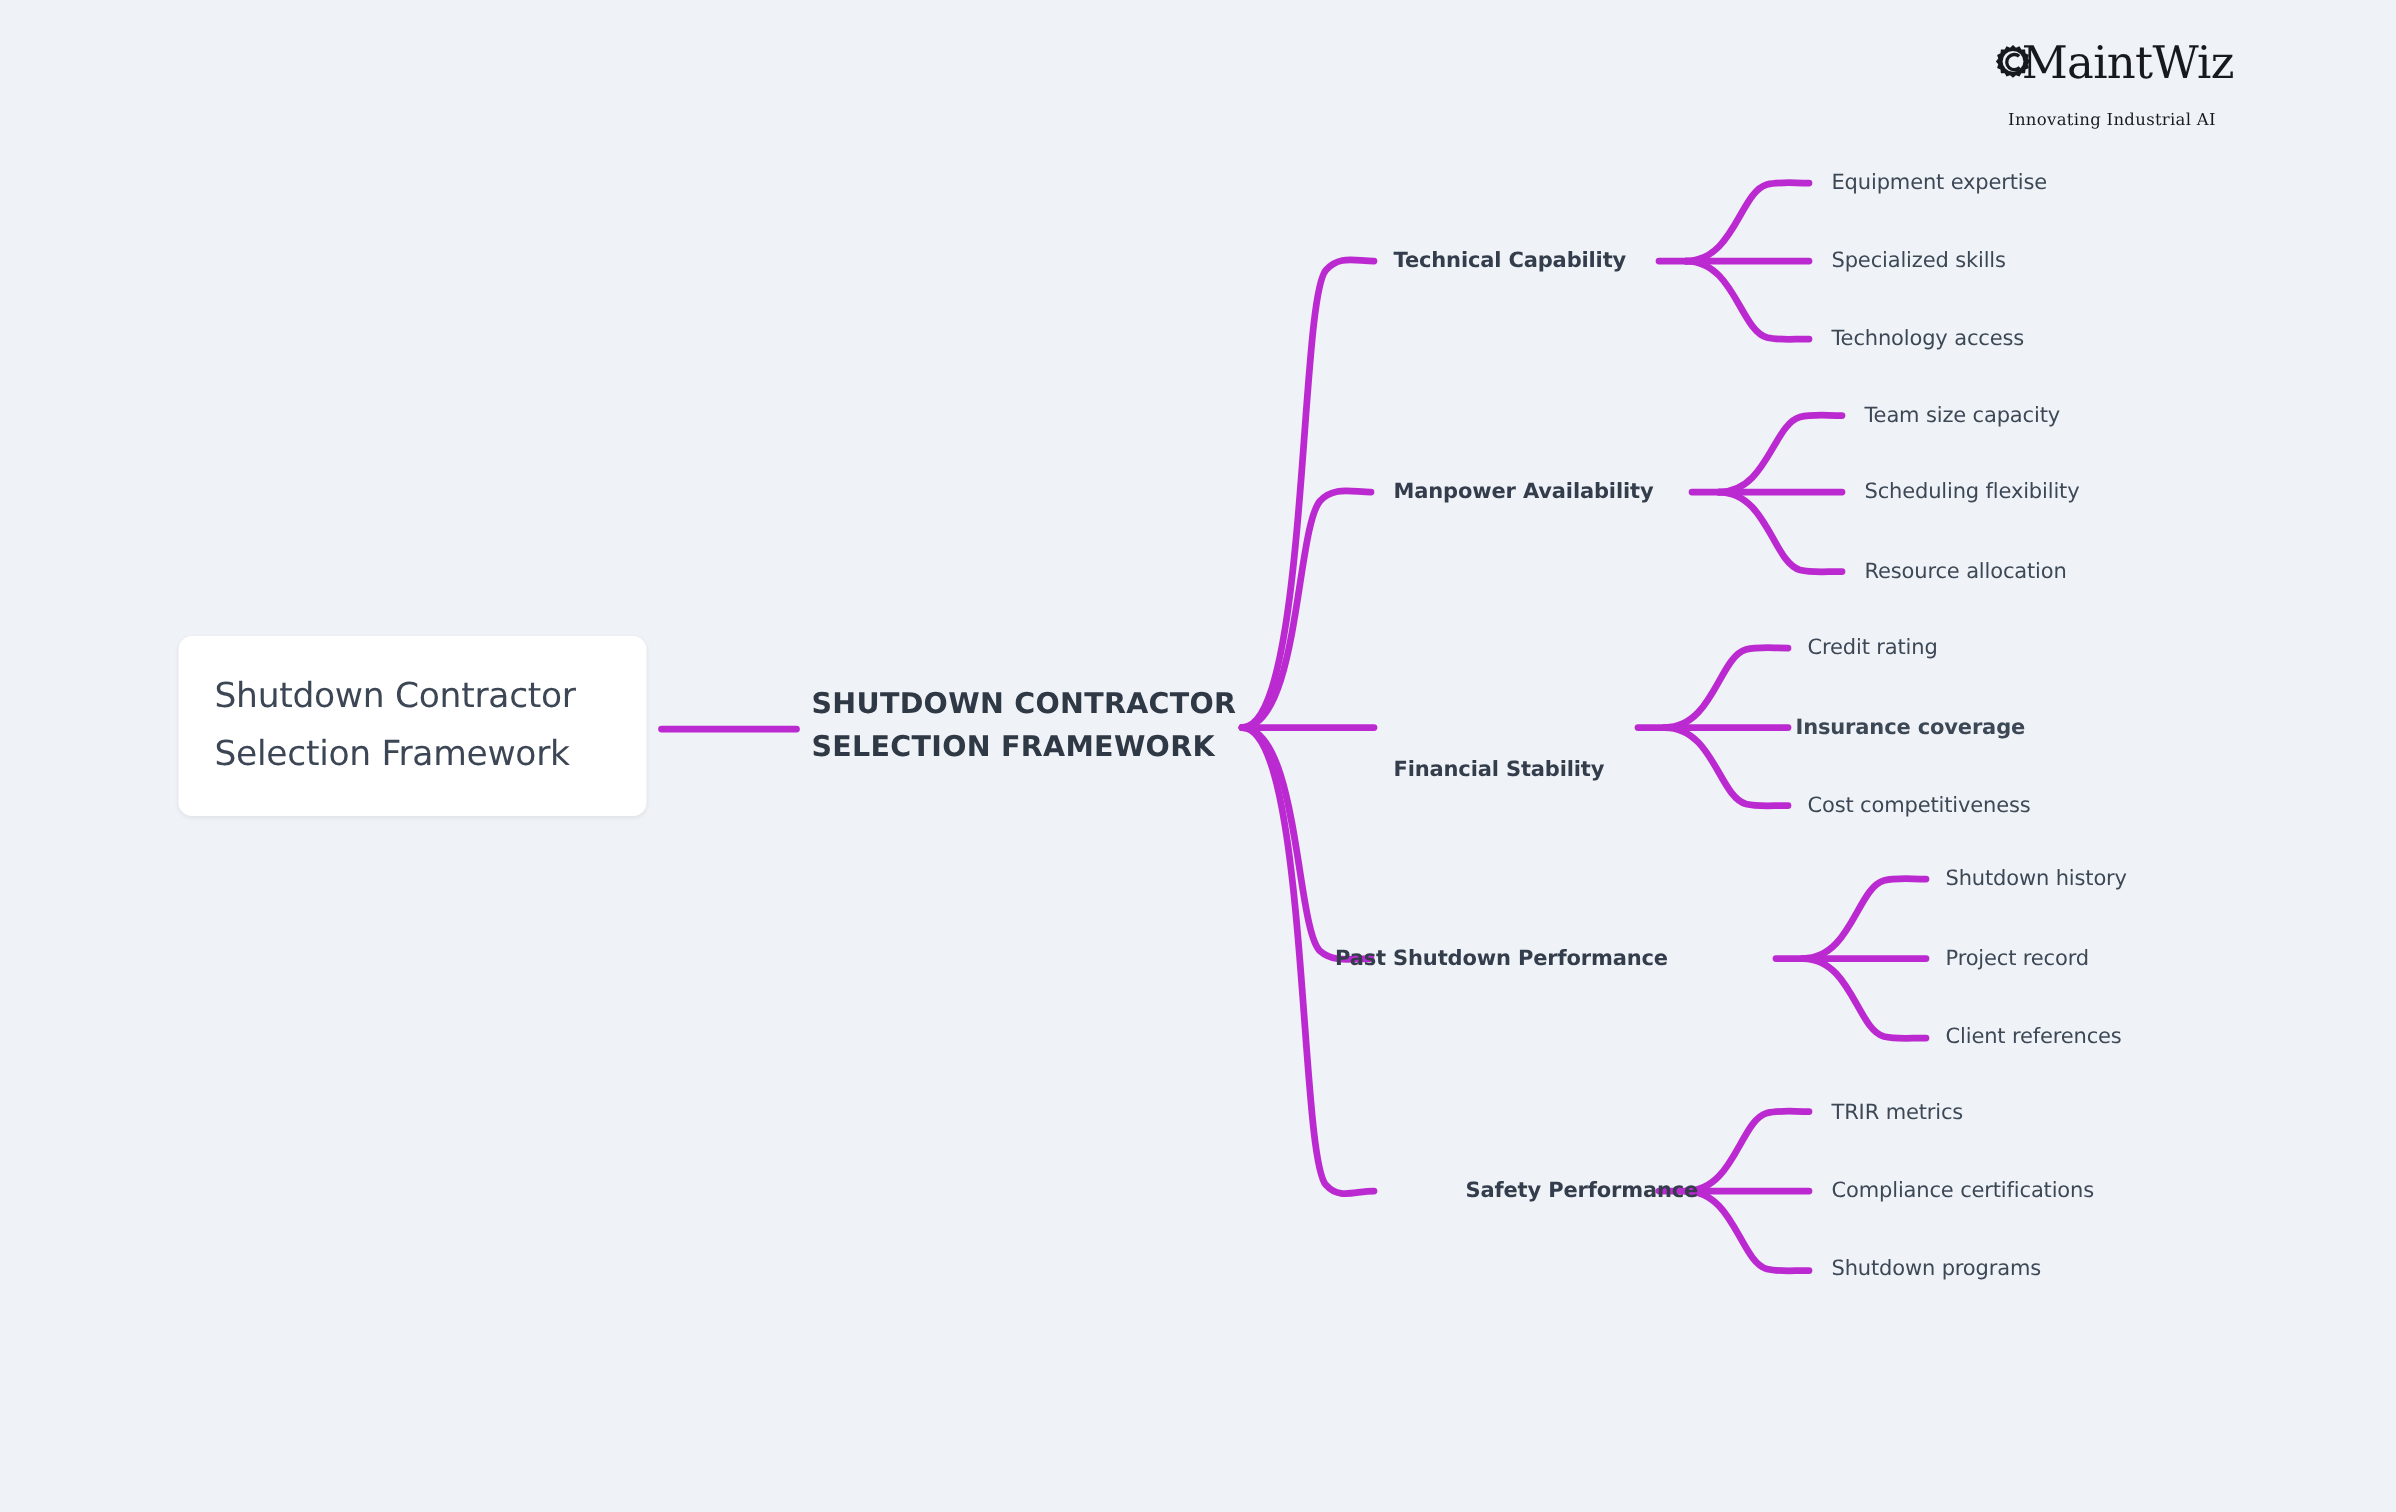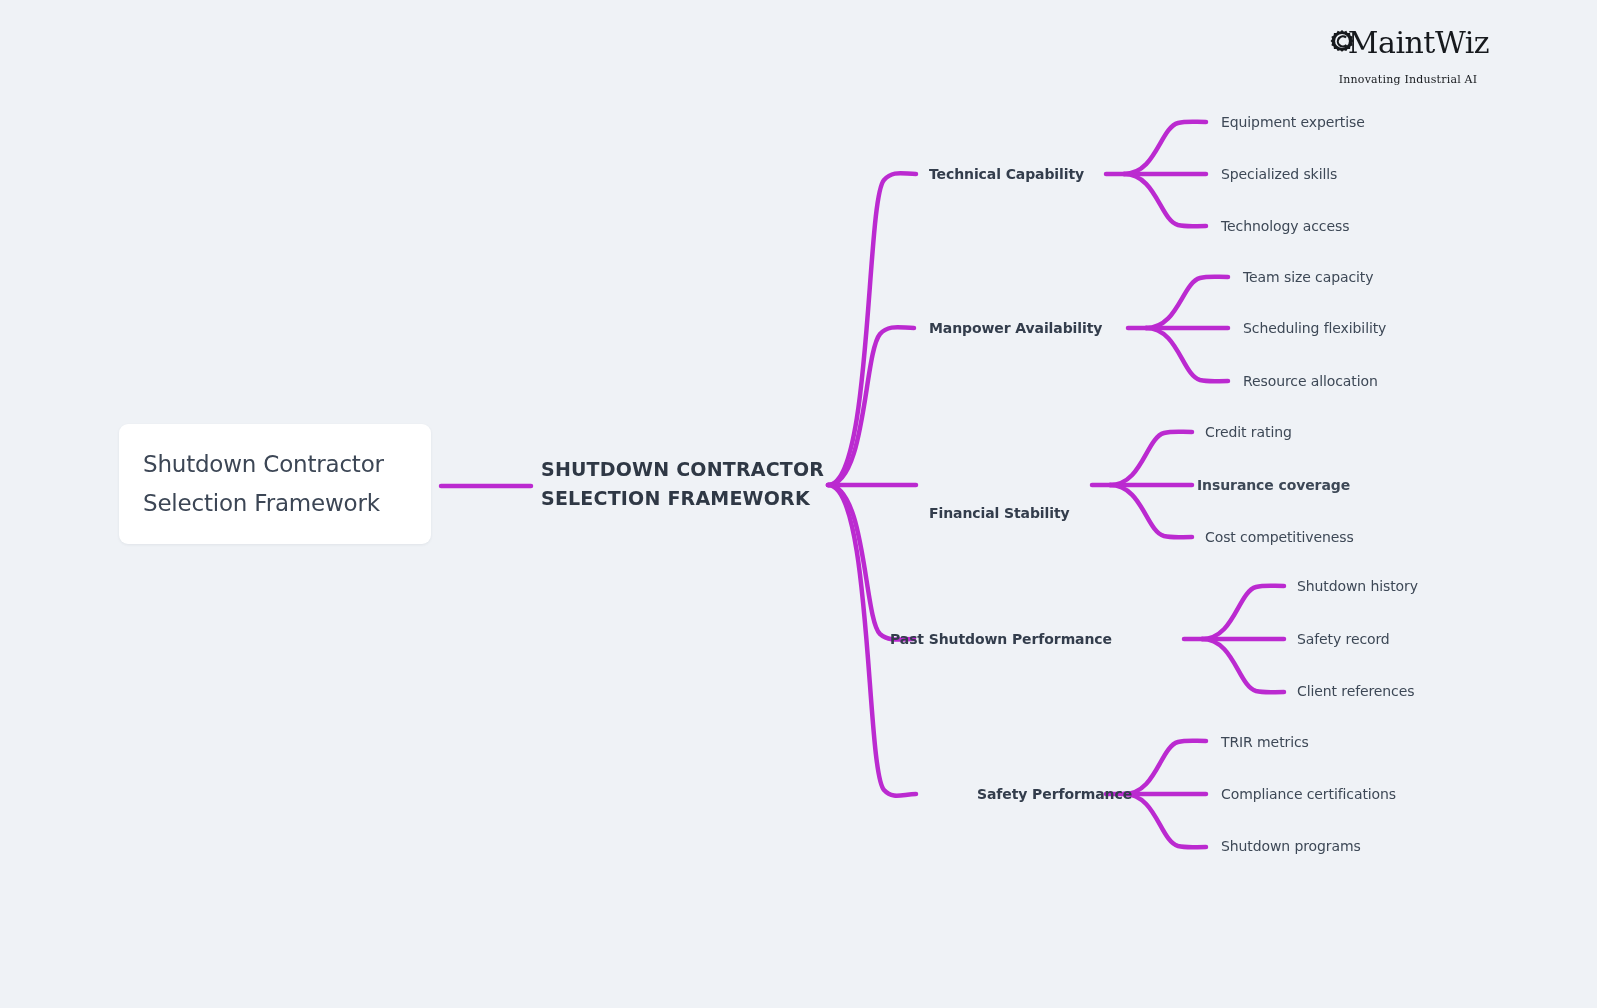--- a/index.html
+++ b/index.html
@@ -202,19 +202,19 @@
 <div class="node node-leaf" style="left:1243px; top:328px;">Scheduling flexibility</div>
 <div class="node node-leaf" style="left:1243px; top:381px;">Resource allocation</div>
 
 <div class="node node-branch" style="left:929px; top:485px;margin-top:28px;">Financial Stability</div>
 <div class="node node-leaf" style="left:1205px; top:432px;">Credit rating</div>
 <div class="node node-leaf" style="left:1197px; top:485px;font-weight:bold;">Insurance coverage</div>
 <div class="node node-leaf" style="left:1205px; top:537px;">Cost competitiveness</div>
 
 <div class="node node-branch" style="left:890px; top:639px;">Past Shutdown Performance</div>
 <div class="node node-leaf" style="left:1297px; top:586px;">Shutdown history</div>
-<div class="node node-leaf" style="left:1297px; top:639px;">Safety record</div>
+<div class="node node-leaf" style="left:1297px; top:639px;">Project record</div>
 <div class="node node-leaf" style="left:1297px; top:691px;">Client references</div>
 
 <div class="node node-branch" style="left:929px; top:794px;margin-left:48px;">Safety Performance</div>
 <div class="node node-leaf" style="left:1221px; top:742px;">TRIR metrics</div>
 <div class="node node-leaf" style="left:1221px; top:794px;">Compliance certifications</div>
 <div class="node node-leaf" style="left:1221px; top:846px;">Shutdown programs</div>
 
 </body></html>

